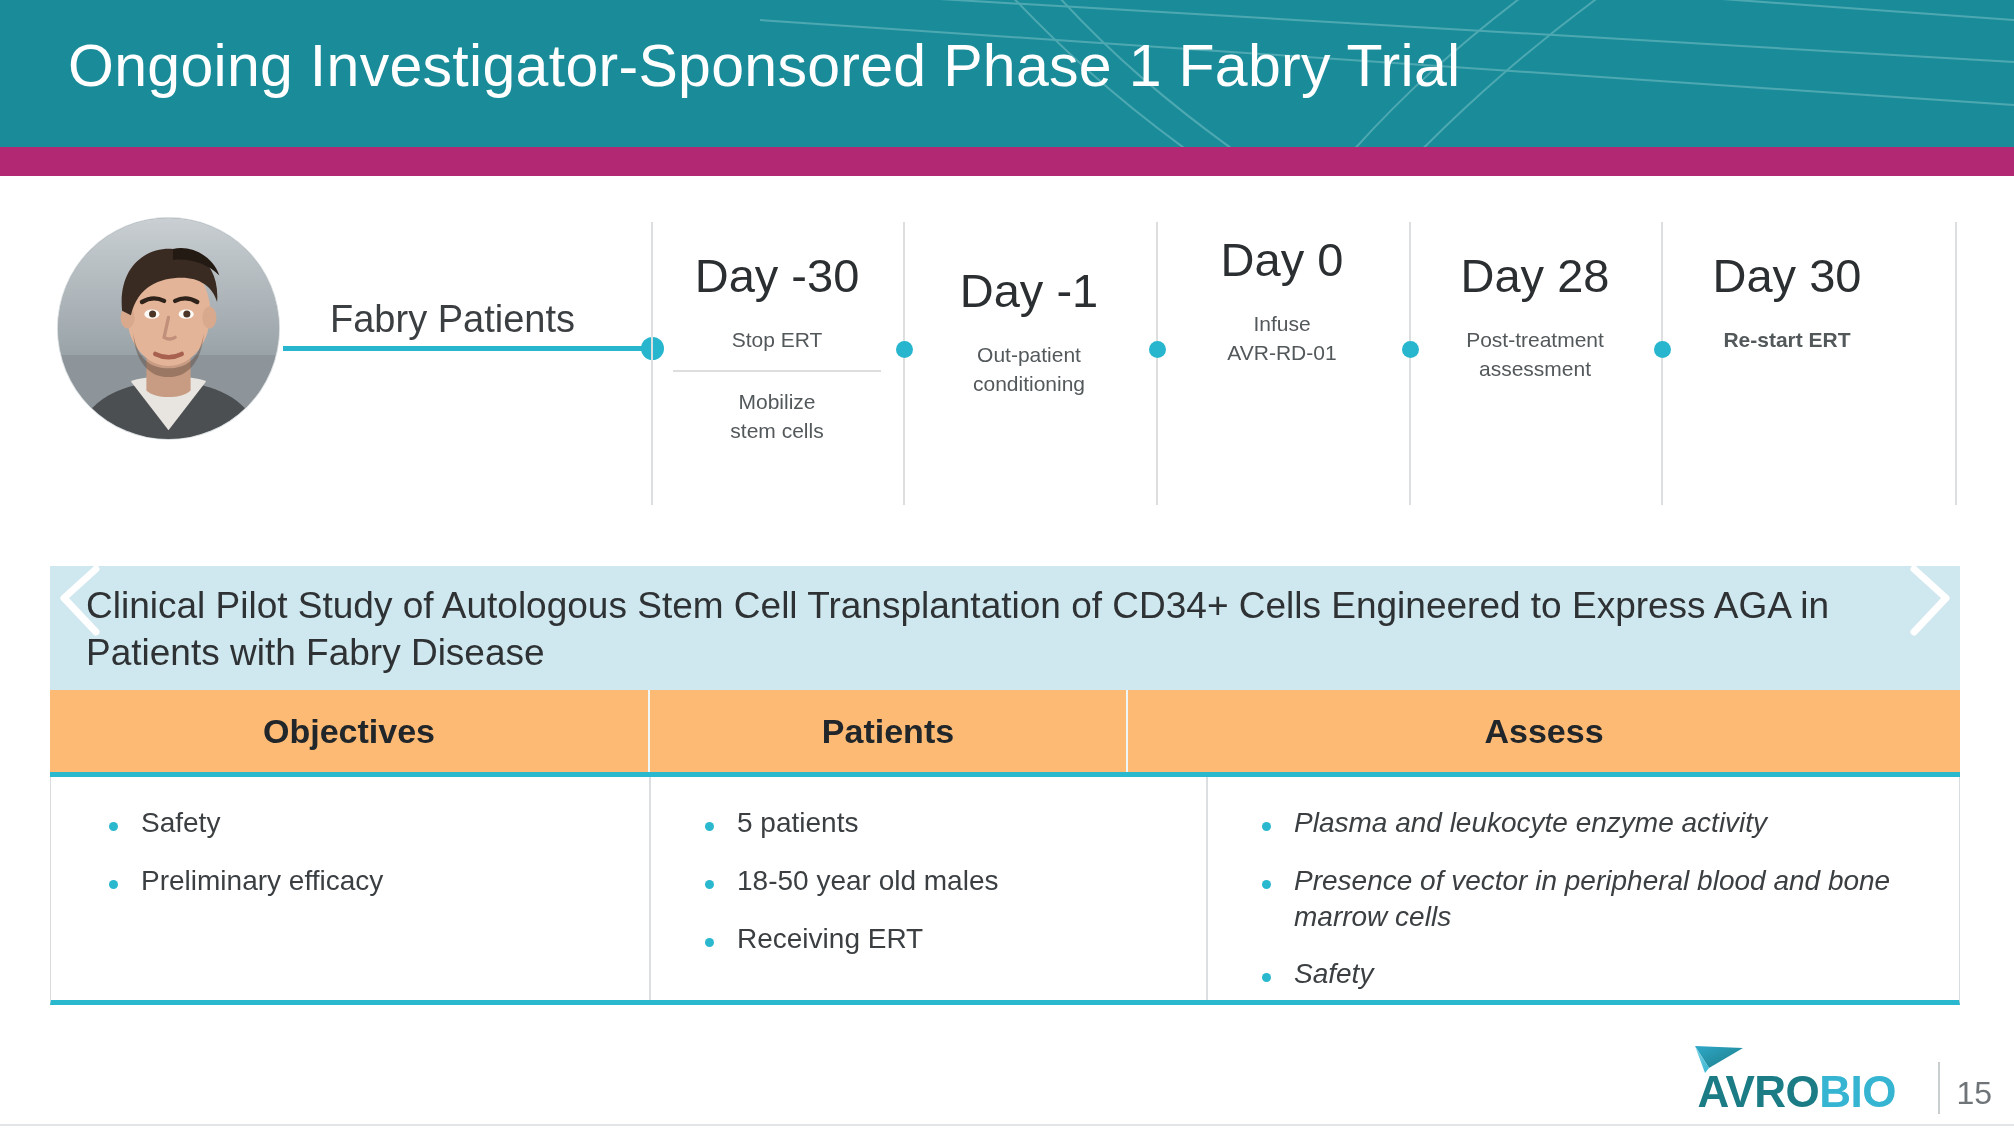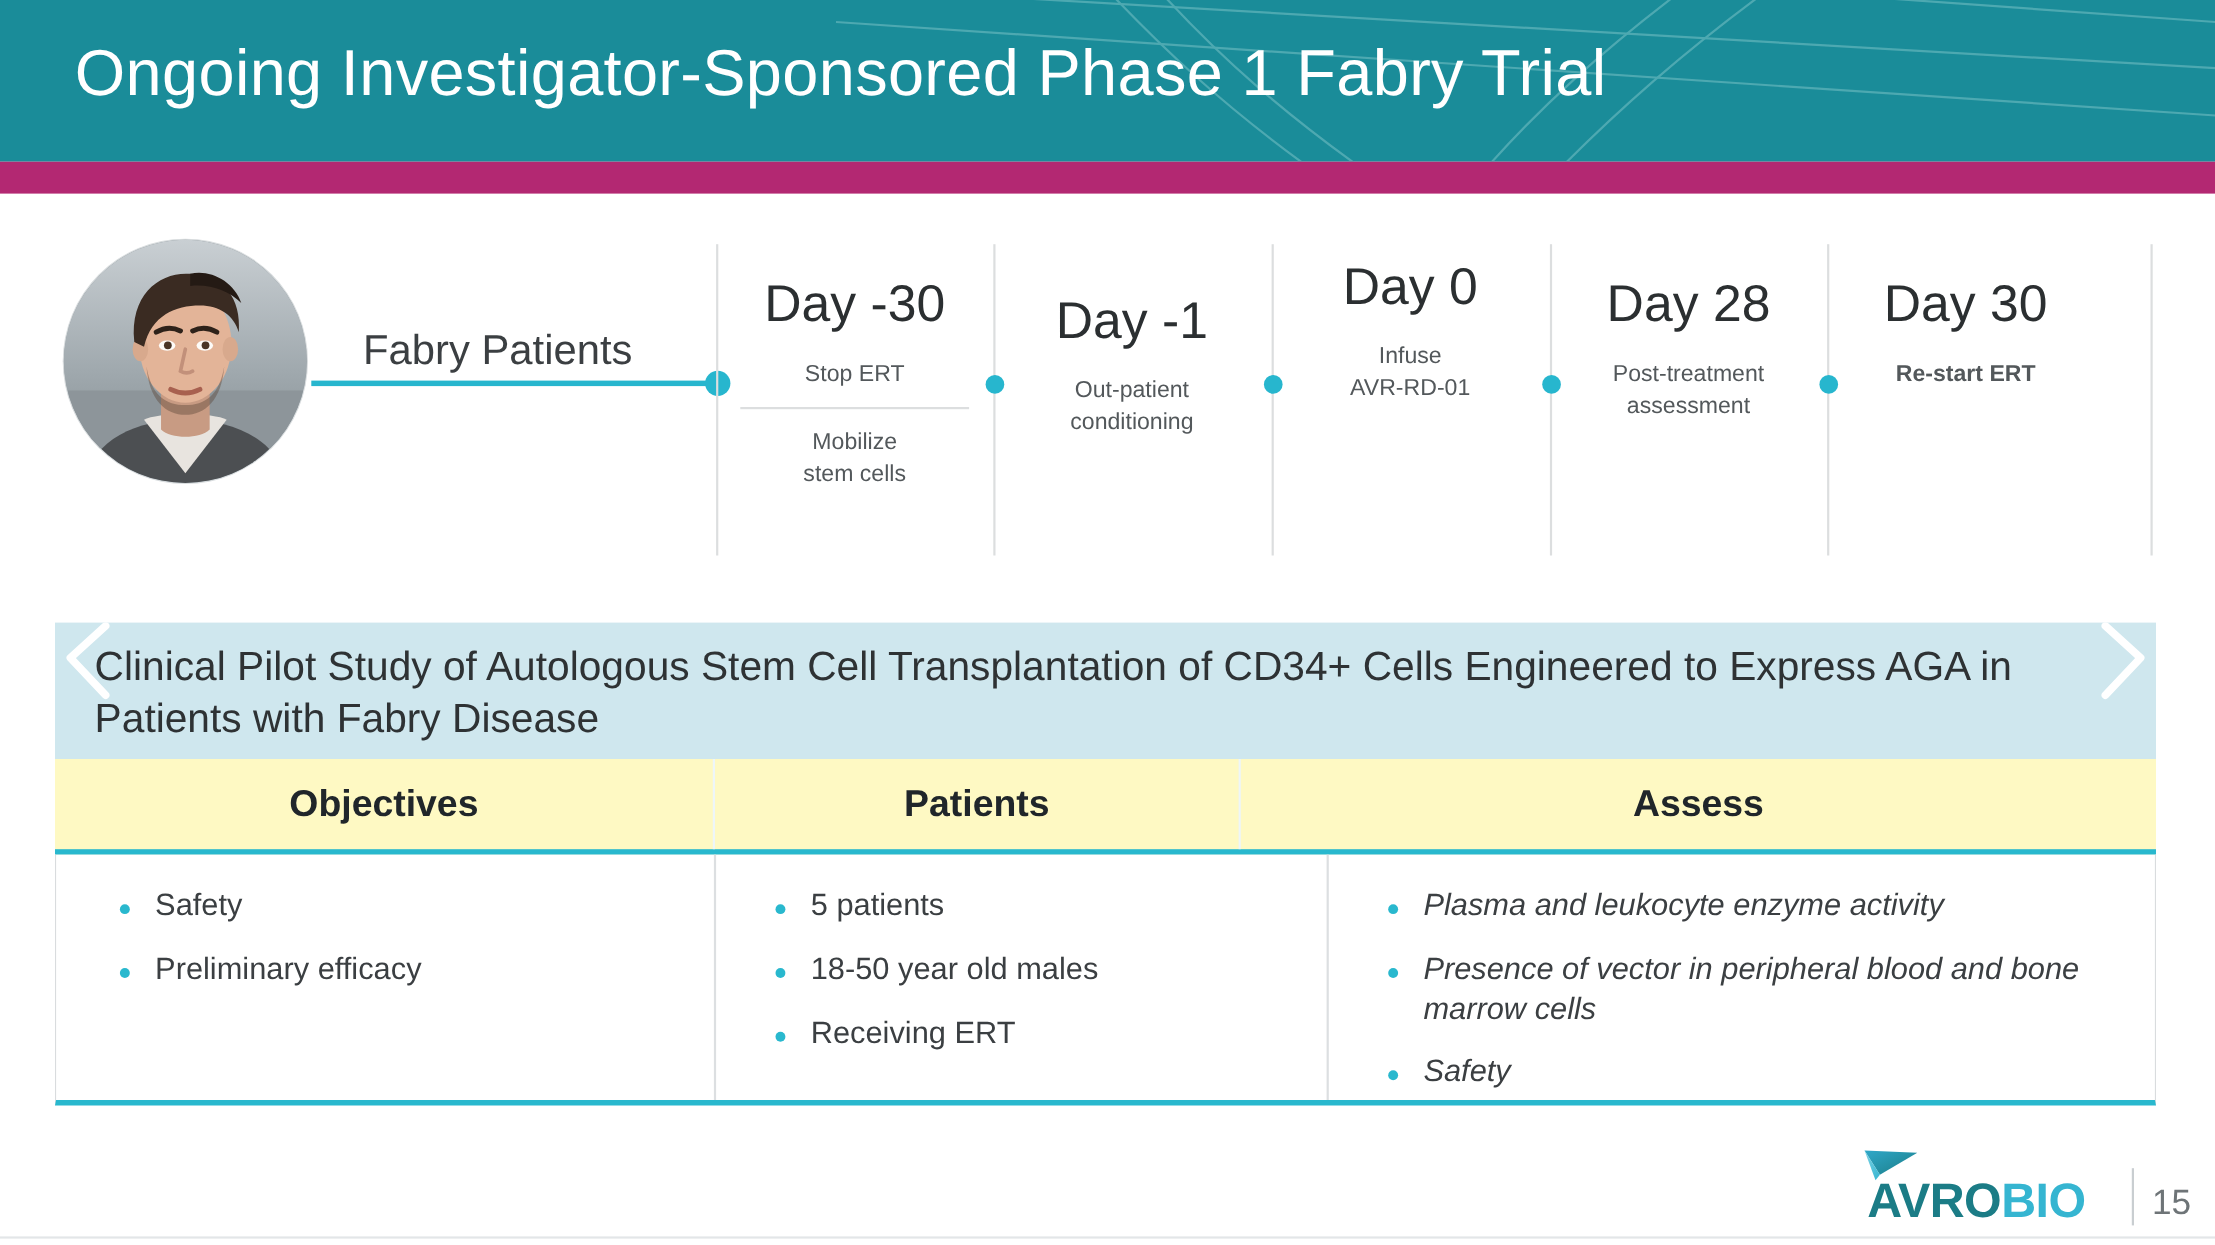--- a/index.html
+++ b/index.html
@@ -130,21 +130,21 @@
 
   
   .tbl {
     position: absolute;
     left: 50px; top: 690px;
     width: 1910px;
   }
   .tbl-head {
     display: flex;
     height: 87px;
-    background: #fef9c3;
+    background: #fdba74;
     border-bottom: 5px solid #29B8CE;
   }
   .th {
     display: flex; align-items: center; justify-content: center;
     font-size: 34px; font-weight: bold; color: #20262a;
   }
   .th-c1 { width: 600px; border-right: 2px solid #eef6f8; }
   .th-c2 { width: 478px; border-right: 2px solid #eef6f8; }
   .th-c3 { flex: 1; }
 

